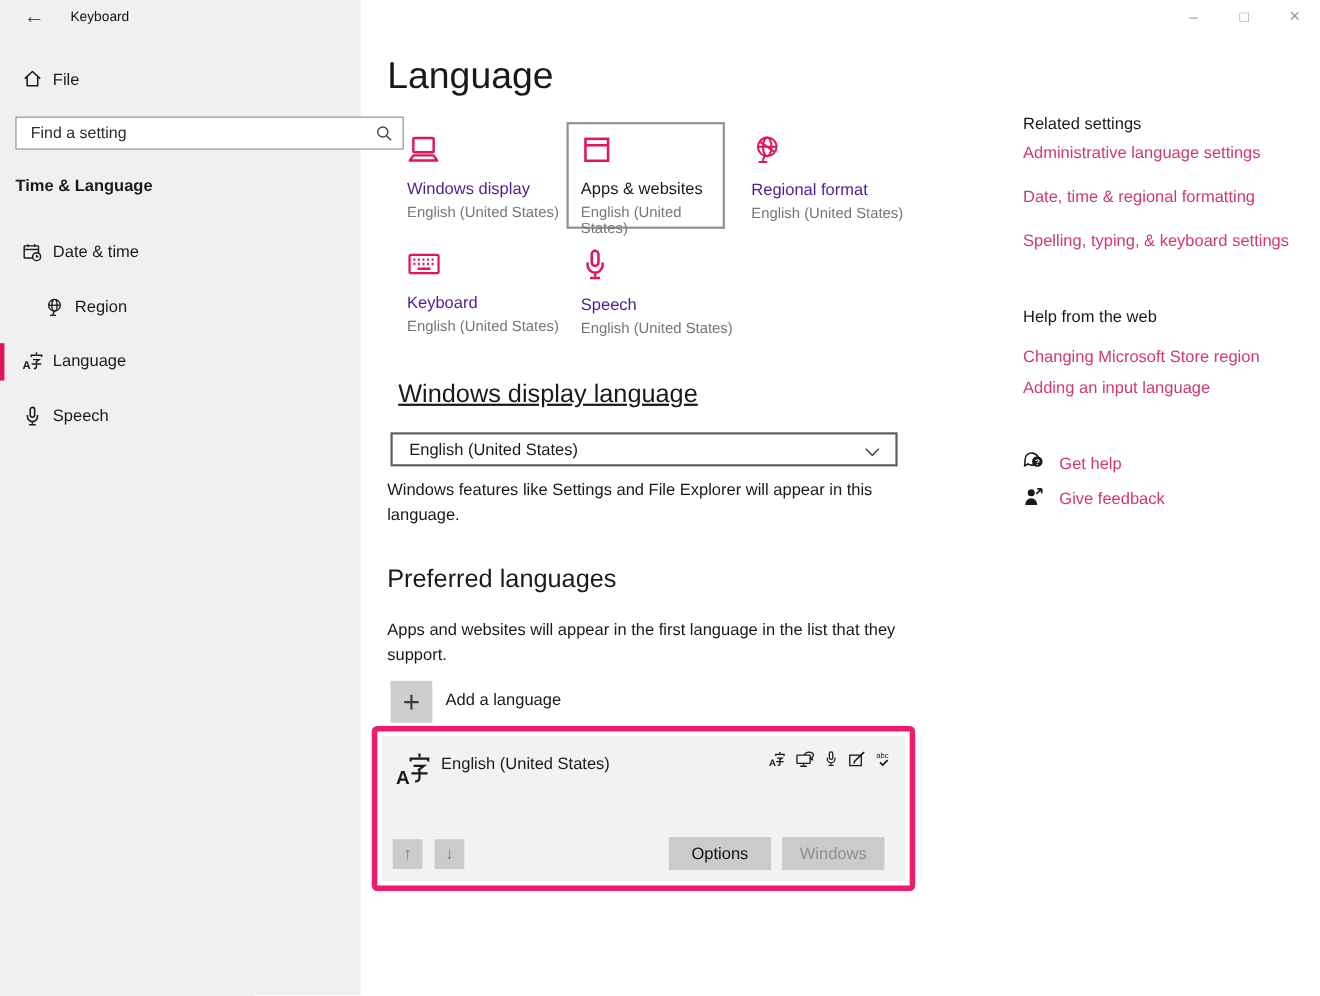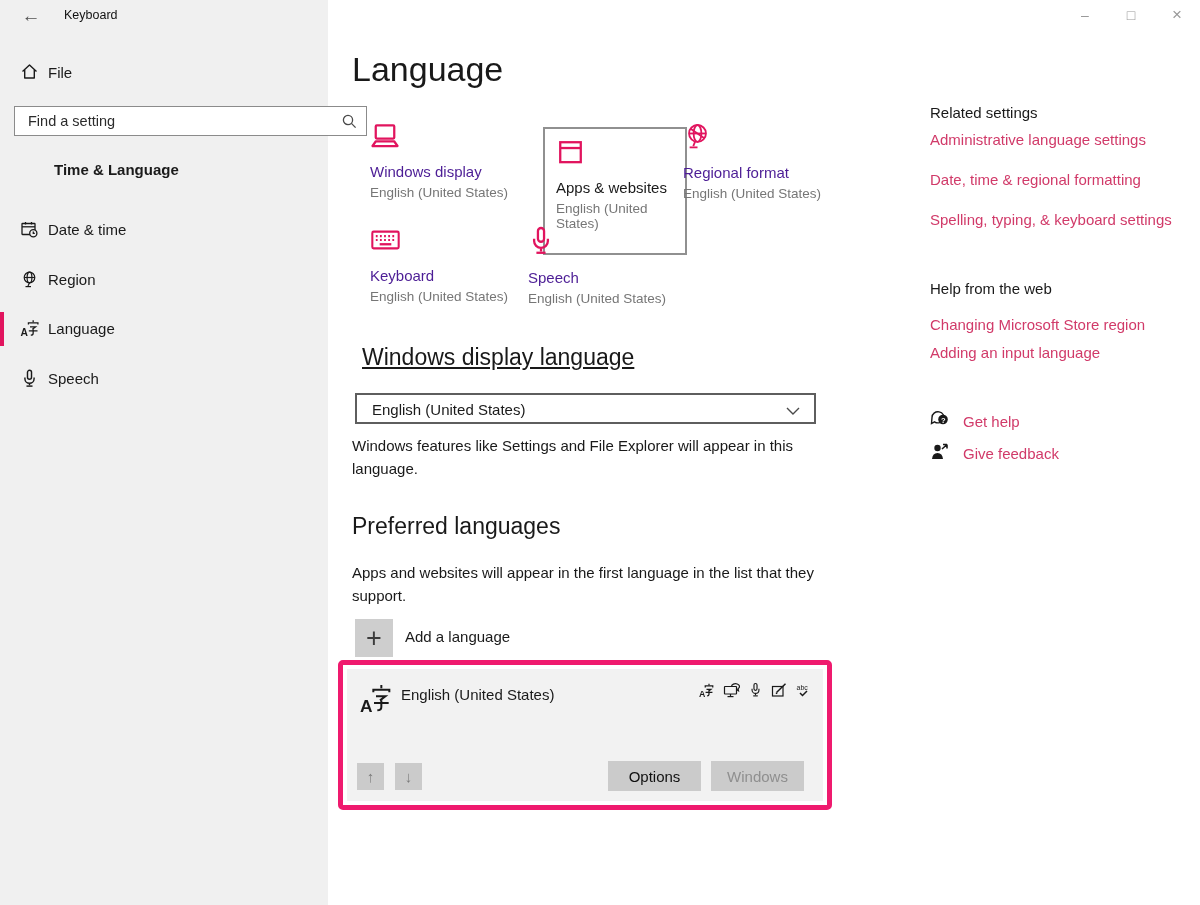--- a/index.html
+++ b/index.html
@@ -19,34 +19,34 @@
   .sidebar{position:absolute;left:0;top:0;width:328px;height:905px;background:var(--sidebar-bg);}
   .back-arrow{position:absolute;left:16px;top:2px;font-size:19px;color:#515151;width:30px;height:28px;text-align:center;line-height:28px;cursor:default;}
   .app-title{position:absolute;left:64px;top:8px;font-size:12.5px;color:#111;}
   .home-row{position:absolute;left:0;top:58px;width:328px;height:32px;}
   .home-row .nav-ic{position:absolute;left:20px;top:4px;}
   .home-row .nav-label{position:absolute;left:48px;top:6px;font-size:15px;}
   .searchbox{position:absolute;left:14px;top:106px;width:353px;height:30px;background:#fff;border:1px solid #8b8b8b;}
   .searchbox input{position:absolute;left:0;top:0;width:100%;height:100%;border:none;outline:none;background:transparent;padding:0 34px 0 13px;font-size:14.5px;font-family:"Liberation Sans",sans-serif;color:#2b2b2b;}
   .searchbox input::placeholder{color:#2b2b2b;opacity:1;}
   .searchbox .mag{position:absolute;right:8px;top:6px;}
-  .section-title{position:absolute;left:14px;top:161px;font-size:15px;font-weight:bold;margin-left:40px;}
+  .section-title{position:absolute;left:14px;top:161px;font-size:15px;font-weight:bold;}
   .nav-item{position:absolute;left:0;width:328px;height:44px;cursor:default;}
   .nav-item .nav-ic{position:absolute;left:20px;top:12px;}
   .nav-item .nav-label{position:absolute;left:48px;top:13px;font-size:15px;}
   .sel-bar{position:absolute;left:0;top:5px;width:4px;height:34px;background:var(--accent-icon);}
   
   .winbtn{position:absolute;top:0;width:46px;height:30px;text-align:center;line-height:30px;font-size:14px;color:#9a9a9a;background:transparent;border:none;font-family:"Liberation Sans",sans-serif;}
   
   .page-title{position:absolute;left:352px;top:50px;font-size:34px;font-weight:300;color:#191919;}
   .tile{position:absolute;width:150px;}
   .tile .t-ic{display:block;margin-bottom:13px;}
   .tile .t-label{font-size:15px;margin-bottom:5px;color:#4c1d95;}
   .tile .t-value{font-size:13.5px;color:var(--muted);}
-  .tile-sel{position:absolute;left:543px;top:111px;width:144px;height:128px;border:2px solid #909090;padding:9px 0 0 11px;margin-top:16px;}
+  .tile-sel{position:absolute;left:515px;top:111px;width:144px;height:97px;border:2px solid #909090;padding:9px 0 0 11px;}
   .h2{position:absolute;font-size:23px;font-weight:300;color:#191919;}
   .dropdown{position:absolute;left:355px;top:393px;width:461px;height:31px;background:#fff;border:2px solid #5e5e5e;cursor:default;}
   .dropdown .dd-text{position:absolute;left:15px;top:6px;font-size:15px;}
   .dropdown .dd-chev{position:absolute;right:14px;top:12px;}
   .desc{position:absolute;font-size:15px;line-height:1.5;color:#191919;}
   .add-btn{position:absolute;left:355px;top:619px;width:38px;height:38px;background:#cecece;border:none;font-size:27px;font-weight:300;color:#3c3c3c;line-height:36px;text-align:center;font-family:"Liberation Sans",sans-serif;}
   .add-label{position:absolute;left:405px;top:628px;font-size:15px;}
   
   .annotation{position:absolute;left:338px;top:660px;width:494px;height:150px;border:5px solid var(--annotation);border-radius:5px;}
   .lang-item{position:absolute;left:4px;top:4px;right:4px;bottom:4px;background:var(--item-bg);}
@@ -98,21 +98,21 @@
           <line x1="2" y1="6.8" x2="15" y2="6.8"></line>
         <line x1="5.5" y1="2" x2="5.5" y2="4.5"></line>
           <line x1="11.5" y1="2" x2="11.5" y2="4.5"></line>
         <circle cx="13.3" cy="13.3" r="3.6" fill="#f0f0f0"></circle>
           <path d="M13.3 11.6 v1.8 h1.5"></path>
       </svg>
     </span>
     <span class="nav-label">Date &amp; time</span>
   </div>
 
-  <div class="nav-item" style="top:258px;">
+  <div class="nav-item" style="top:258px;margin-left:20px;">
     <span class="nav-ic">
       <svg width="19" height="19" viewBox="0 0 19 19" fill="none" stroke="#1a1a1a" stroke-width="1.2">
         <circle cx="9.5" cy="7.5" r="5.3"></circle>
           <ellipse cx="9.5" cy="7.5" rx="2.4" ry="5.3"></ellipse>
         <line x1="4.2" y1="7.5" x2="14.8" y2="7.5"></line>
         <line x1="9.5" y1="12.8" x2="8" y2="16"></line>
           <line x1="5.5" y1="16.6" x2="11" y2="16.6"></line>
       </svg>
     </span>
     <span class="nav-label">Region</span>

